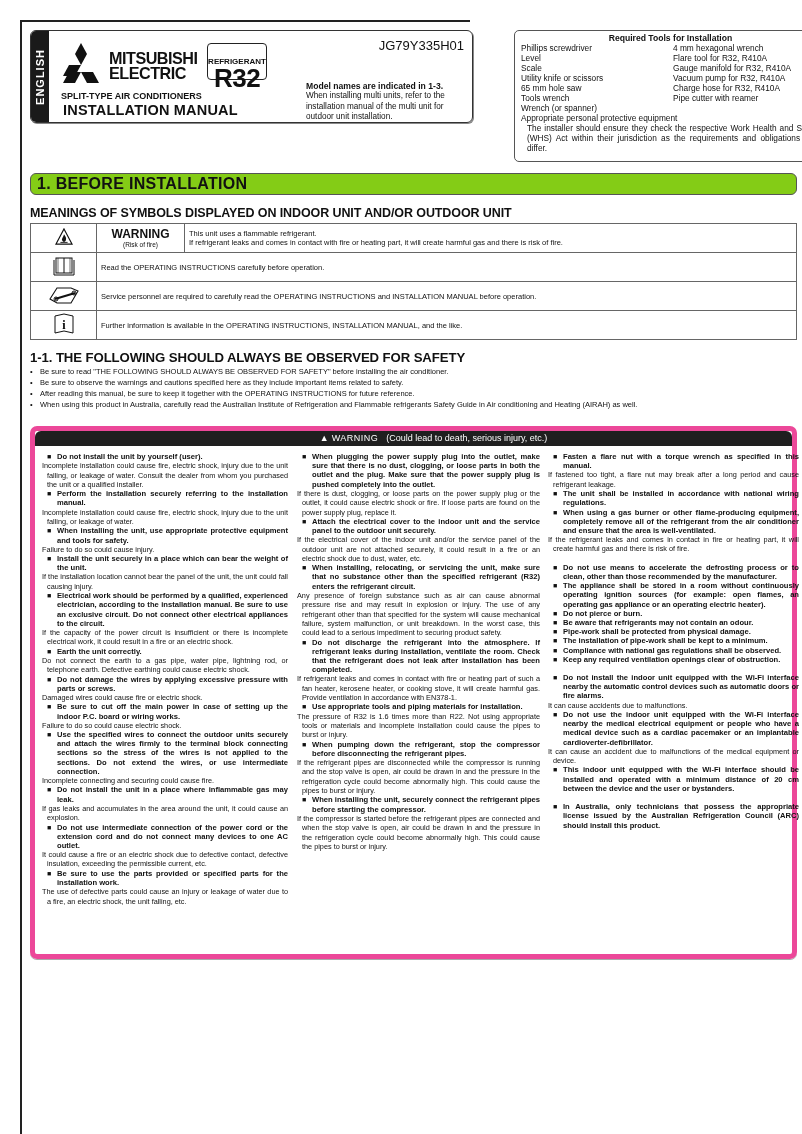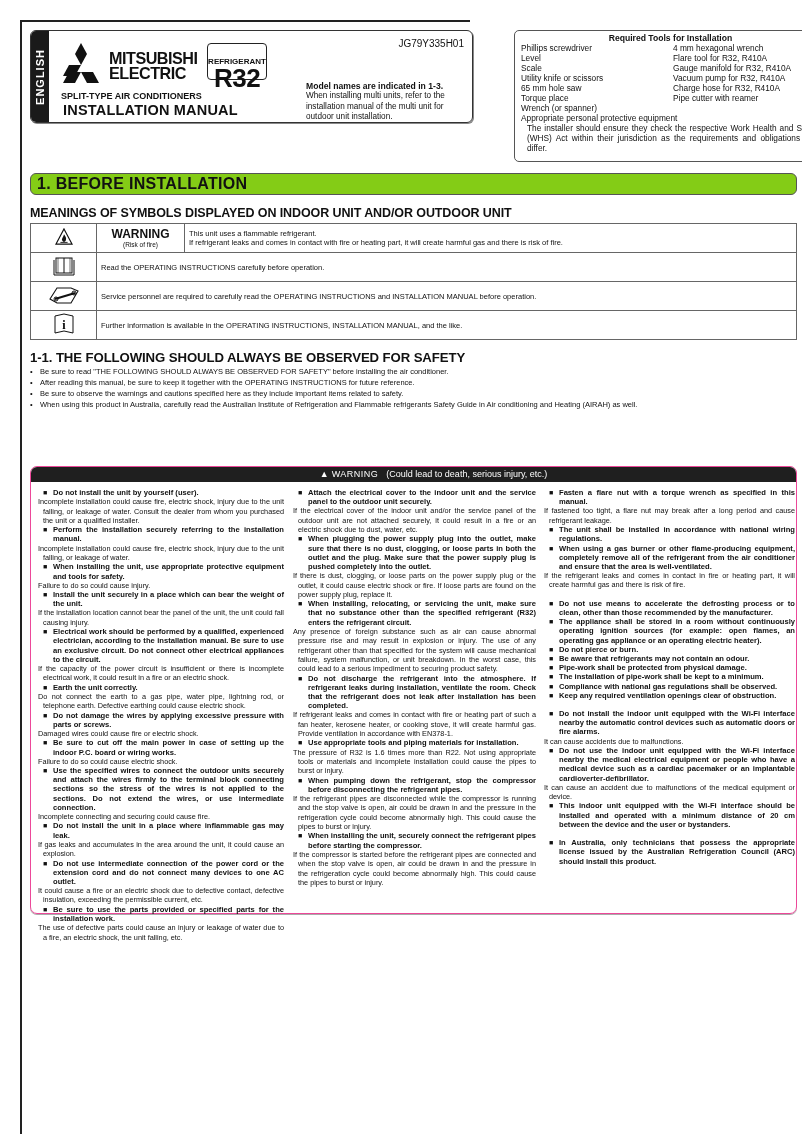--- a/index.html
+++ b/index.html
@@ -11,21 +11,21 @@
 
   
   .title-box { position: absolute; left: 30px; top: 30px; width: 443px; height: 93px; border: 1.5px solid #333; border-radius: 6px; box-shadow: 1px 1px 0 #888; }
   .lang-tab { position: absolute; left: 0; top: 0; width: 18px; height: 100%; background: #1a1a1a; border-radius: 5px 0 0 5px; }
   .lang-tab span { position: absolute; left: 50%; top: 50%; transform: translate(-50%,-50%) rotate(-90deg); color: #fff; font-weight: bold; font-size: 11px; letter-spacing: 1px; white-space: nowrap; }
   .logo { position: absolute; left: 30px; top: 12px; width: 40px; height: 40px; }
   .brand { position: absolute; left: 78px; top: 20px; font-weight: bold; font-size: 17px; line-height: 15px; letter-spacing: -0.5px; transform: scaleX(0.95); transform-origin: left; }
   .r32-box { position: absolute; left: 176px; top: 12px; width: 60px; height: 37px; border: 1.2px solid #222; border-radius: 4px; text-align: center; }
   .r32-box .ref { font-size: 8px; font-weight: bold; line-height: 9px; margin-top: 13px; }
   .r32-box .code { font-size: 26px; font-weight: bold; line-height: 24px; letter-spacing: -0.5px; }
-  .doc-code { position: absolute; right: 8px; top: 7px; font-size: 10px; }
+  .doc-code { position: absolute; right: 8px; top: 7px; font-size: 13px; }
   .model-note { position: absolute; left: 275px; top: 50px; width: 165px; font-size: 8.2px; line-height: 10.3px; }
   .model-note b { display: block; font-size: 8.6px; }
   .subtitle { position: absolute; left: 30px; top: 60px; font-size: 9px; font-weight: bold; }
   .main-title { position: absolute; left: 32px; top: 71px; font-size: 14.5px; font-weight: bold; letter-spacing: 0.2px; }
 
   
   .tools-box { position: absolute; left: 484px; top: 30px; width: 313px; height: 132px; border: 1px solid #555; border-radius: 5px; font-size: 8.3px; line-height: 10px; padding: 2px 6px; margin-left: 30px; }
   .tools-title { text-align: center; font-weight: bold; font-size: 8.6px; }
   .tools-grid { display: grid; grid-template-columns: 152px 1fr; }
   .tools-note { padding-left: 6px; text-align: justify; }
@@ -42,21 +42,21 @@
   .sym-warn .w { font-weight: bold; font-size: 12px; line-height: 13px; }
   .sym-warn .r { font-size: 6.5px; }
   .row1 { height: 29px; } .row2 { height: 29px; margin-left: 6px; } .row3 { height: 29px; } .row4 { height: 29px; }
 
   
   .safety-head { position: absolute; left: 30px; top: 350px; font-weight: bold; font-size: 13.2px; letter-spacing: -0.1px; }
   .safety-list { position: absolute; left: 30px; top: 366px; width: 770px; font-size: 7.5px; line-height: 11px; list-style: none; }
   .safety-list li::before { content: "•"; display: inline-block; width: 10px; }
 
   
-  .warn-box { position: absolute; left: 30px; top: 426px; width: 767px; height: 448px; border: 1px solid #ec4899; border-radius: 7px; box-shadow: 0 1px 0 #aaa; margin-top: 40px; }
+  .warn-box { position: absolute; left: 30px; top: 426px; width: 767px; height: 533px; border: 5px solid #ec4899; border-radius: 7px; box-shadow: 0 1px 0 #aaa; }
   .warn-bar { height: 15px; background: #1f1f1f; border-radius: 6px 6px 0 0; color: #fff; font-size: 9px; line-height: 15px; text-align: center; padding-left: 40px; }
   .warn-bar .w-label { font-weight: normal; letter-spacing: 0.5px; margin-right: 8px; }
   .warn-bar .tri { display: inline-block; font-size: 9px; margin-right: 3px; }
   .cols { position: absolute; top: 21px; left: 3px; right: 0; }
   .col { position: absolute; top: 0; font-size: 7.3px; line-height: 9.35px; }
   .col1 { left: 0; width: 250px; }
   .col2 { left: 255px; width: 247px; }
   .col3 { left: 506px; width: 255px; }
   .item { margin-bottom: 0px; }
   .item .h { font-weight: bold; font-size: 7.6px; line-height: 9.2px; padding-left: 19px; text-indent: -10px; text-align: justify; }
@@ -103,21 +103,21 @@
     <div>Phillips screwdriver</div>
       <div>4 mm hexagonal wrench</div>
     <div>Level</div>
       <div>Flare tool for R32, R410A</div>
     <div>Scale</div>
       <div>Gauge manifold for R32, R410A</div>
     <div>Utility knife or scissors</div>
       <div>Vacuum pump for R32, R410A</div>
     <div>65 mm hole saw</div>
       <div>Charge hose for R32, R410A</div>
-    <div>Torque place</div>
+    <div>Tools wrench</div>
       <div>Pipe cutter with reamer</div>
   </div>
   <div>Wrench (or spanner)</div>
   <div>Appropriate personal protective equipment</div>
   <div class="tools-note">The installer should ensure they check the respective Work Health and Safety (WHS) Act within their jurisdiction as the requirements and obligations may differ.</div>
 </div>
 
 <div class="section-head">1.  BEFORE  INSTALLATION</div>
 <div class="sub-head">MEANINGS OF SYMBOLS DISPLAYED ON INDOOR UNIT AND/OR OUTDOOR UNIT</div>
 
@@ -171,22 +171,22 @@
       </svg>
     </td>
     <td colspan="2">Further information is available in the OPERATING INSTRUCTIONS, INSTALLATION MANUAL, and the like.</td>
   </tr>
 </tbody>
   </table>
 
 <div class="safety-head">1-1. THE FOLLOWING SHOULD ALWAYS BE OBSERVED FOR SAFETY</div>
 <ul class="safety-list">
   <li>Be sure to read "THE FOLLOWING SHOULD ALWAYS BE OBSERVED FOR SAFETY" before installing the air conditioner.</li>
+  <li>Be sure to observe the warnings and cautions specified here as they include important items related to safety.</li>
   <li>After reading this manual, be sure to keep it together with the OPERATING INSTRUCTIONS for future reference.</li>
-  <li>Be sure to observe the warnings and cautions specified here as they include important items related to safety.</li>
   <li>When using this product in Australia, carefully read the Australian Institute of Refrigeration and Flammable refrigerants Safety Guide in Air conditioning and Heating (AIRAH) as well.</li>
 </ul>
 
 <div class="warn-box">
   <div class="warn-bar">
     <span class="tri">▲</span><span class="w-label">WARNING</span><span>(Could lead to death, serious injury, etc.)</span>
   </div>
   <div class="cols">
     <div class="col col1" id="col1">
         <div class="item">
@@ -233,28 +233,28 @@
           <div class="h">Do not use intermediate connection of the power cord or the extension cord and do not connect many devices to one AC outlet.</div>
           <div class="d">It could cause a fire or an electric shock due to defective contact, defective insulation, exceeding the permissible current, etc.</div>
         </div>
         <div class="item">
           <div class="h">Be sure to use the parts provided or specified parts for the installation work.</div>
           <div class="d">The use of defective parts could cause an injury or leakage of water due to a fire, an electric shock, the unit falling, etc.</div>
         </div>
       </div>
     <div class="col col2" id="col2">
         <div class="item">
+          <div class="h">When plugging the power supply plug into the outlet, make sure that there is no dust, clogging, or loose parts in both the outlet and the plug. Make sure that the power supply plug is pushed completely into the outlet.</div>
+          <div class="d">If there is dust, clogging, or loose parts on the power supply plug or the outlet, it could cause electric shock or fire. If loose parts are found on the power supply plug, replace it.</div>
+        </div>
+        <div class="item">
           <div class="h">Attach the electrical cover to the indoor unit and the service panel to the outdoor unit securely.</div>
           <div class="d">If the electrical cover of the indoor unit and/or the service panel of the outdoor unit are not attached securely, it could result in a fire or an electric shock due to dust, water, etc.</div>
         </div>
         <div class="item">
-          <div class="h">When plugging the power supply plug into the outlet, make sure that there is no dust, clogging, or loose parts in both the outlet and the plug. Make sure that the power supply plug is pushed completely into the outlet.</div>
-          <div class="d">If there is dust, clogging, or loose parts on the power supply plug or the outlet, it could cause electric shock or fire. If loose parts are found on the power supply plug, replace it.</div>
-        </div>
-        <div class="item">
           <div class="h">When installing, relocating, or servicing the unit, make sure that no substance other than the specified refrigerant (R32) enters the refrigerant circuit.</div>
           <div class="d">Any presence of foreign substance such as air can cause abnormal pressure rise and may result in explosion or injury. The use of any refrigerant other than that specified for the system will cause mechanical failure, system malfunction, or unit breakdown. In the worst case, this could lead to a serious impediment to securing product safety.</div>
         </div>
         <div class="item">
           <div class="h">Do not discharge the refrigerant into the atmosphere. If refrigerant leaks during installation, ventilate the room. Check that the refrigerant does not leak after installation has been completed.</div>
           <div class="d">If refrigerant leaks and comes in contact with fire or heating part of such a fan heater, kerosene heater, or cooking stove, it will create harmful gas. Provide ventilation in accordance with EN378-1.</div>
         </div>
         <div class="item">
           <div class="h">Use appropriate tools and piping materials for installation.</div>
           <div class="d">The pressure of R32 is 1.6 times more than R22. Not using appropriate tools or materials and incomplete installation could cause the pipes to burst or injury.</div>

